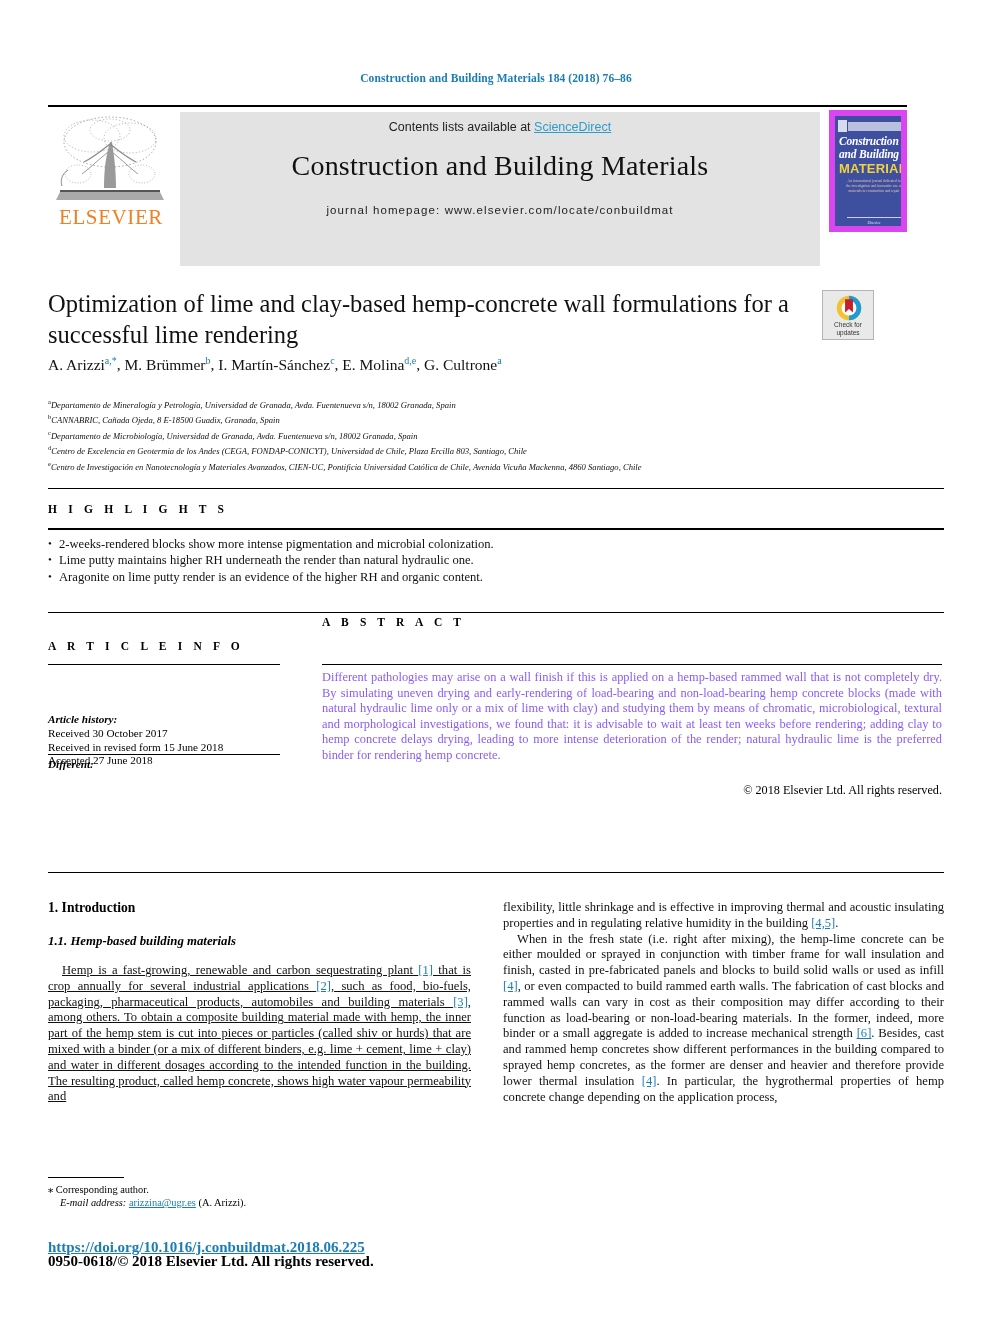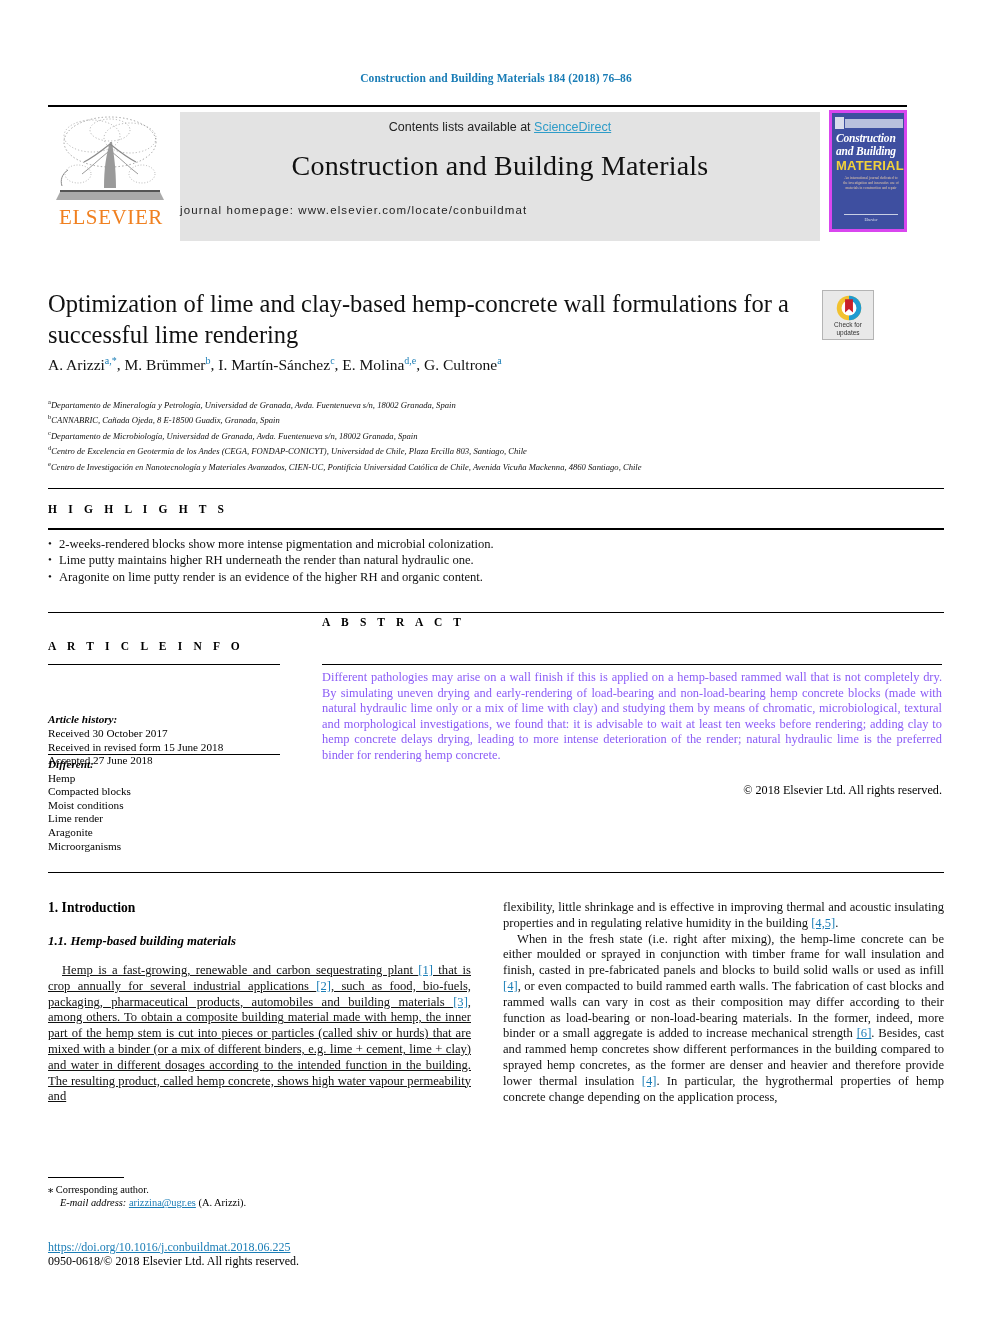--- a/index.html
+++ b/index.html
@@ -64,21 +64,21 @@
     text-align: center;
     font-family: "Liberation Serif", serif;
     font-size: 21px;
     letter-spacing: .6px;
     color: #f08020;
   }
   .journal-band {
     position: absolute;
     left: 132px; top: 2px;
     width: 640px;
-    height: 129px;
+    height: 154px;
     background: #e3e3e3;
   }
   .contents-line {
     position: absolute;
     left: 0; top: 8px;
     width: 640px;
     text-align: center;
     font-family: "Liberation Sans", sans-serif;
     font-size: 12.5px;
     color: #222;
@@ -91,32 +91,33 @@
     text-align: center;
     font-family: "Liberation Serif", serif;
     font-size: 28px;
     color: #111;
     letter-spacing: .2px;
   }
   .homepage-line {
     position: absolute;
     left: 0; top: 92px;
     width: 640px;
+    text-align: center;
     font-family: "Liberation Sans", sans-serif;
     font-size: 11.5px;
     color: #222;
     letter-spacing: 1.1px;
   }
   .cover-thumb {
     position: absolute;
     left: 781px; top: 0px;
     width: 78px;
     height: 122px;
     background: #3e4fa0;
-    border: 3px solid #d946ef;
+    border: 6px solid #d946ef;
     box-sizing: border-box;
     overflow: hidden;
   }
   .cover-topbar {
     position: absolute;
     left: 13px; top: 6px;
     width: 58px; height: 9px;
     background: #b9c0dd;
   }
   .cover-elsev {
@@ -364,22 +365,23 @@
     position: absolute; left: 48px; top: 1183px;
     width: 423px;
     font-size: 10.4px;
     line-height: 13.4px;
   }
   .footnote .em { font-style: italic; }
   .mail { color: #1a7db6; }
   .doi-block {
     position: absolute; left: 48px; top: 1240px;
     width: 440px;
-    font-size: 12px;
+    font-size: 15px;
     line-height: 14.4px;
+    font-weight: bold;
   }
   .doi-link { color: #1a7db6; }
 </style>
 </head>
 <body>
 
 <div class="page">
 
   <div class="runhead">Construction and Building Materials 184 (2018) 76–86</div>
 
@@ -474,28 +476,20 @@
     <div>
         <div>Received 30 October 2017</div>
         <div>Received in revised form 15 June 2018</div>
         <div>Accepted 27 June 2018</div>
       </div>
   </div>
 
   <div class="kw-rule"></div>
   <div class="keywords">
     <div class="lead">Different:</div>
-    <div>
-        <div>Hemp</div>
-        <div>Compacted blocks</div>
-        <div>Moist conditions</div>
-        <div>Lime render</div>
-        <div>Aragonite</div>
-        <div>Microorganisms</div>
-      </div>
   </div>
 
   <div class="abstract">Different pathologies may arise on a wall finish if this is applied on a hemp-based rammed wall that is not completely dry. By simulating uneven drying and early-rendering of load-bearing and non-load-bearing hemp concrete blocks (made with natural hydraulic lime only or a mix of lime with clay) and studying them by means of chromatic, microbiological, textural and morphological investigations, we found that: it is advisable to wait at least ten weeks before rendering; adding clay to hemp concrete delays drying, leading to more intense deterioration of the render; natural hydraulic lime is the preferred binder for rendering hemp concrete.</div>
   <div class="copyright">© 2018 Elsevier Ltd. All rights reserved.</div>
   <div class="ai-rule-bot"></div>
 
   <div class="col-left">
     <h2 class="sec">1. Introduction</h2>
     <h3 class="subsec">1.1. Hemp-based building materials</h3>
     <p class="body first">Hemp is a fast-growing, renewable and carbon sequestrating plant <a class="ref" href="#">[1]</a> that is crop annually for several industrial applications <a class="ref" href="#">[2]</a>, such as food, bio-fuels, packaging, pharmaceutical products, automobiles and building materials <a class="ref" href="#">[3]</a>, among others. To obtain a composite building material made with hemp, the inner part of the hemp stem is cut into pieces or particles (called shiv or hurds) that are mixed with a binder (or a mix of different binders, e.g. lime + cement, lime + clay) and water in different dosages according to the intended function in the building. The resulting product, called hemp concrete, shows high water vapour permeability and</p>

